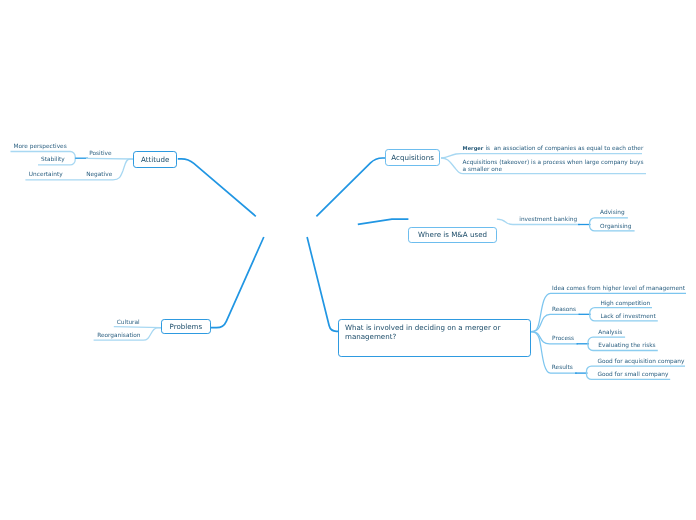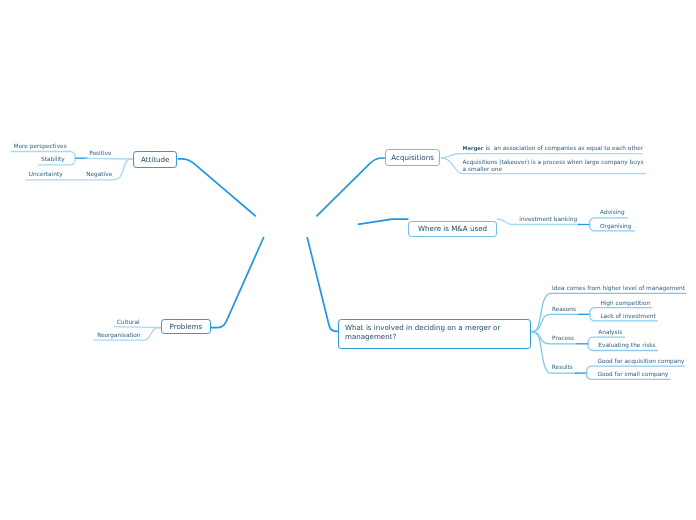--- a/index.html
+++ b/index.html
@@ -67,25 +67,25 @@
       <path d="M685,366.1 L591.5,366.1 A5,5 0 0 0 586.5,371.1 L586.5,374.4 A5,5 0 0 0 591.5,379.4 L670.2,379.4" stroke="#8ccdf0" stroke-width="1.3"></path>
 
     </g>
   </svg>
 
 
   <div class="node lvl2" style="left:132.8px;top:150.6px;width:44.7px;height:17px;">Attitude</div>
 
   <div class="node lvl2 soft" style="left:385.2px;top:149.3px;width:54.8px;height:16.3px;">Acquisitions</div>
 
-  <div class="node lvl2 soft" style="left:408.2px;top:221px;width:88.7px;height:15.6px;">Where is M&amp;A used</div>
+  <div class="node lvl2 soft" style="left:408.2px;top:227px;width:88.7px;height:15.6px;">Where is M&amp;A used</div>
 
   <div class="node lvl2" style="left:161.2px;top:319.4px;width:49.4px;height:15px;">Problems</div>
 
-  <div class="node lvl2" style="left:338.2px;top:318.7px;width:192.4px;height:30px;display:block;padding:4.2px 0 0 5.8px;line-height:8.8px;">
+  <div class="node lvl2" style="left:338.2px;top:318.7px;width:192.4px;height:38px;display:block;padding:4.2px 0 0 5.8px;line-height:8.8px;">
     <div>What is involved in deciding on a merger or</div>
     <div>management?</div>
   </div>
 
   <div class="leaf" style="left:13.5px;top:143.6px;">More perspectives</div>
   <div class="leaf" style="left:41px;top:156.8px;">Stability</div>
   <div class="leaf" style="left:28.8px;top:172.0px;">Uncertainty</div>
   <div class="leaf" style="left:89.2px;top:150.5px;">Positive</div>
   <div class="leaf" style="left:86.2px;top:172.0px;">Negative</div>
 

